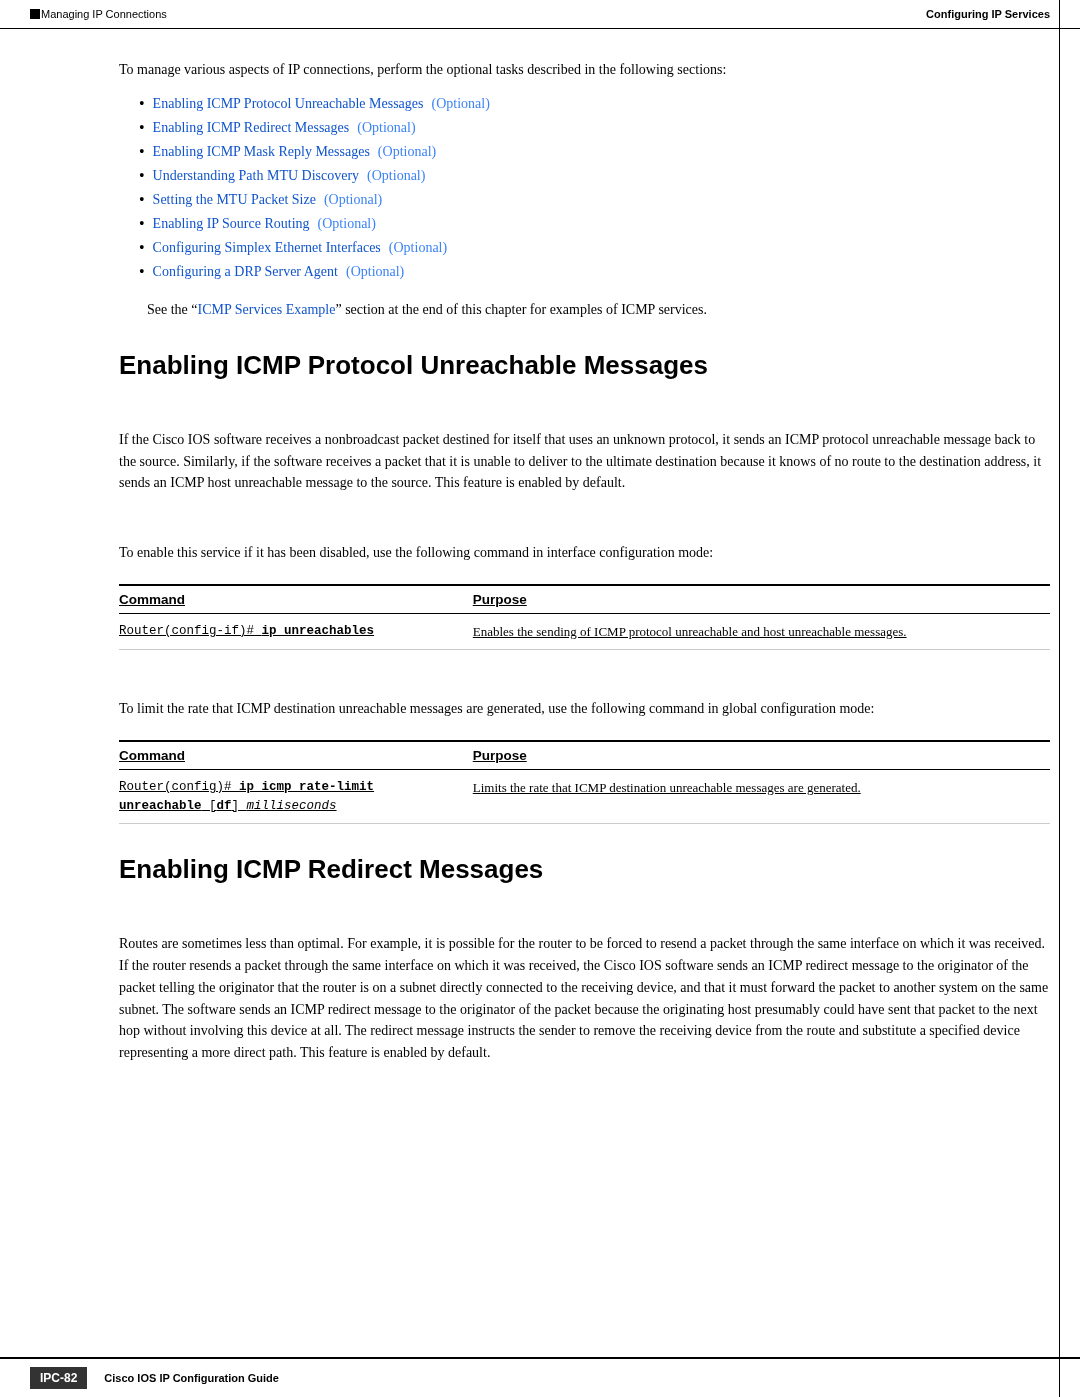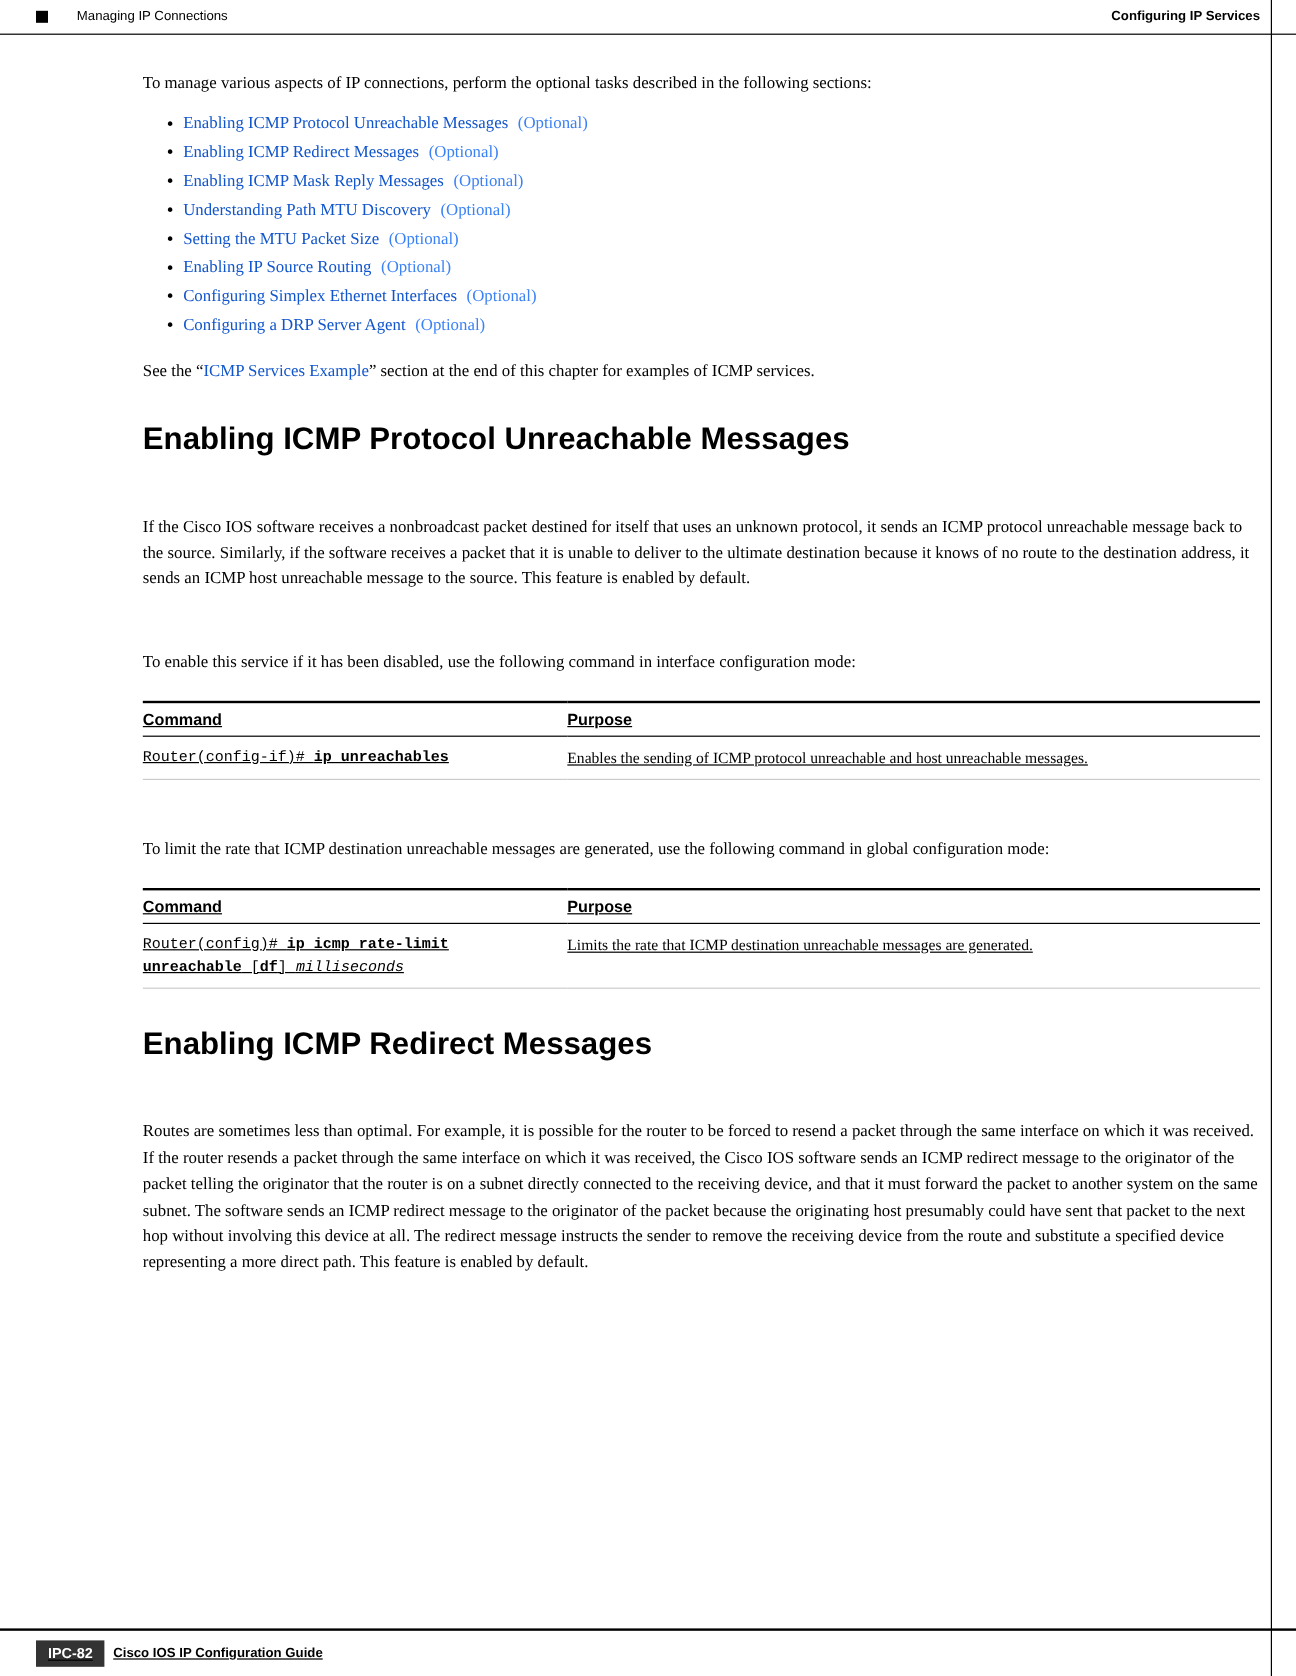--- a/index.html
+++ b/index.html
@@ -33,21 +33,21 @@
       align-items: center;
       padding: 8px 30px 8px 30px;
       border-bottom: 1px solid #000;
       font-size: 11px;
       font-family: Arial, sans-serif;
     }
 
     .header-left {
       display: flex;
       align-items: center;
-      gap: 24px;
+      gap: 1px;
     }
 
     .header-square {
       width: 10px;
       height: 10px;
       background: #000;
       display: inline-block;
     }
 
     .header-right {
@@ -101,20 +101,21 @@
     .bullet-list li .optional-text {
       color: #3b82f6;
       text-decoration: none;
     }
 
     
     .see-note {
       font-size: 14px;
       line-height: 1.5;
       margin-top: 10px;
+      margin-left: 28px;
     }
 
     .see-note a {
       color: #1155cc;
       text-decoration: none;
     }
 
     
     .section-heading {
       font-family: Arial, sans-serif;
@@ -186,22 +187,21 @@
     
     .footer {
       position: absolute;
       bottom: 0;
       left: 0;
       right: 0;
       border-top: 2px solid #000;
       padding: 8px 30px;
       display: flex;
       align-items: center;
-      gap: 7px;
-      text-decoration: underline;
+      gap: 17px;
     }
 
     .footer-badge {
       background: #333;
       color: #fff;
       font-family: Arial, sans-serif;
       font-size: 12px;
       font-weight: bold;
       padding: 4px 10px;
     }

